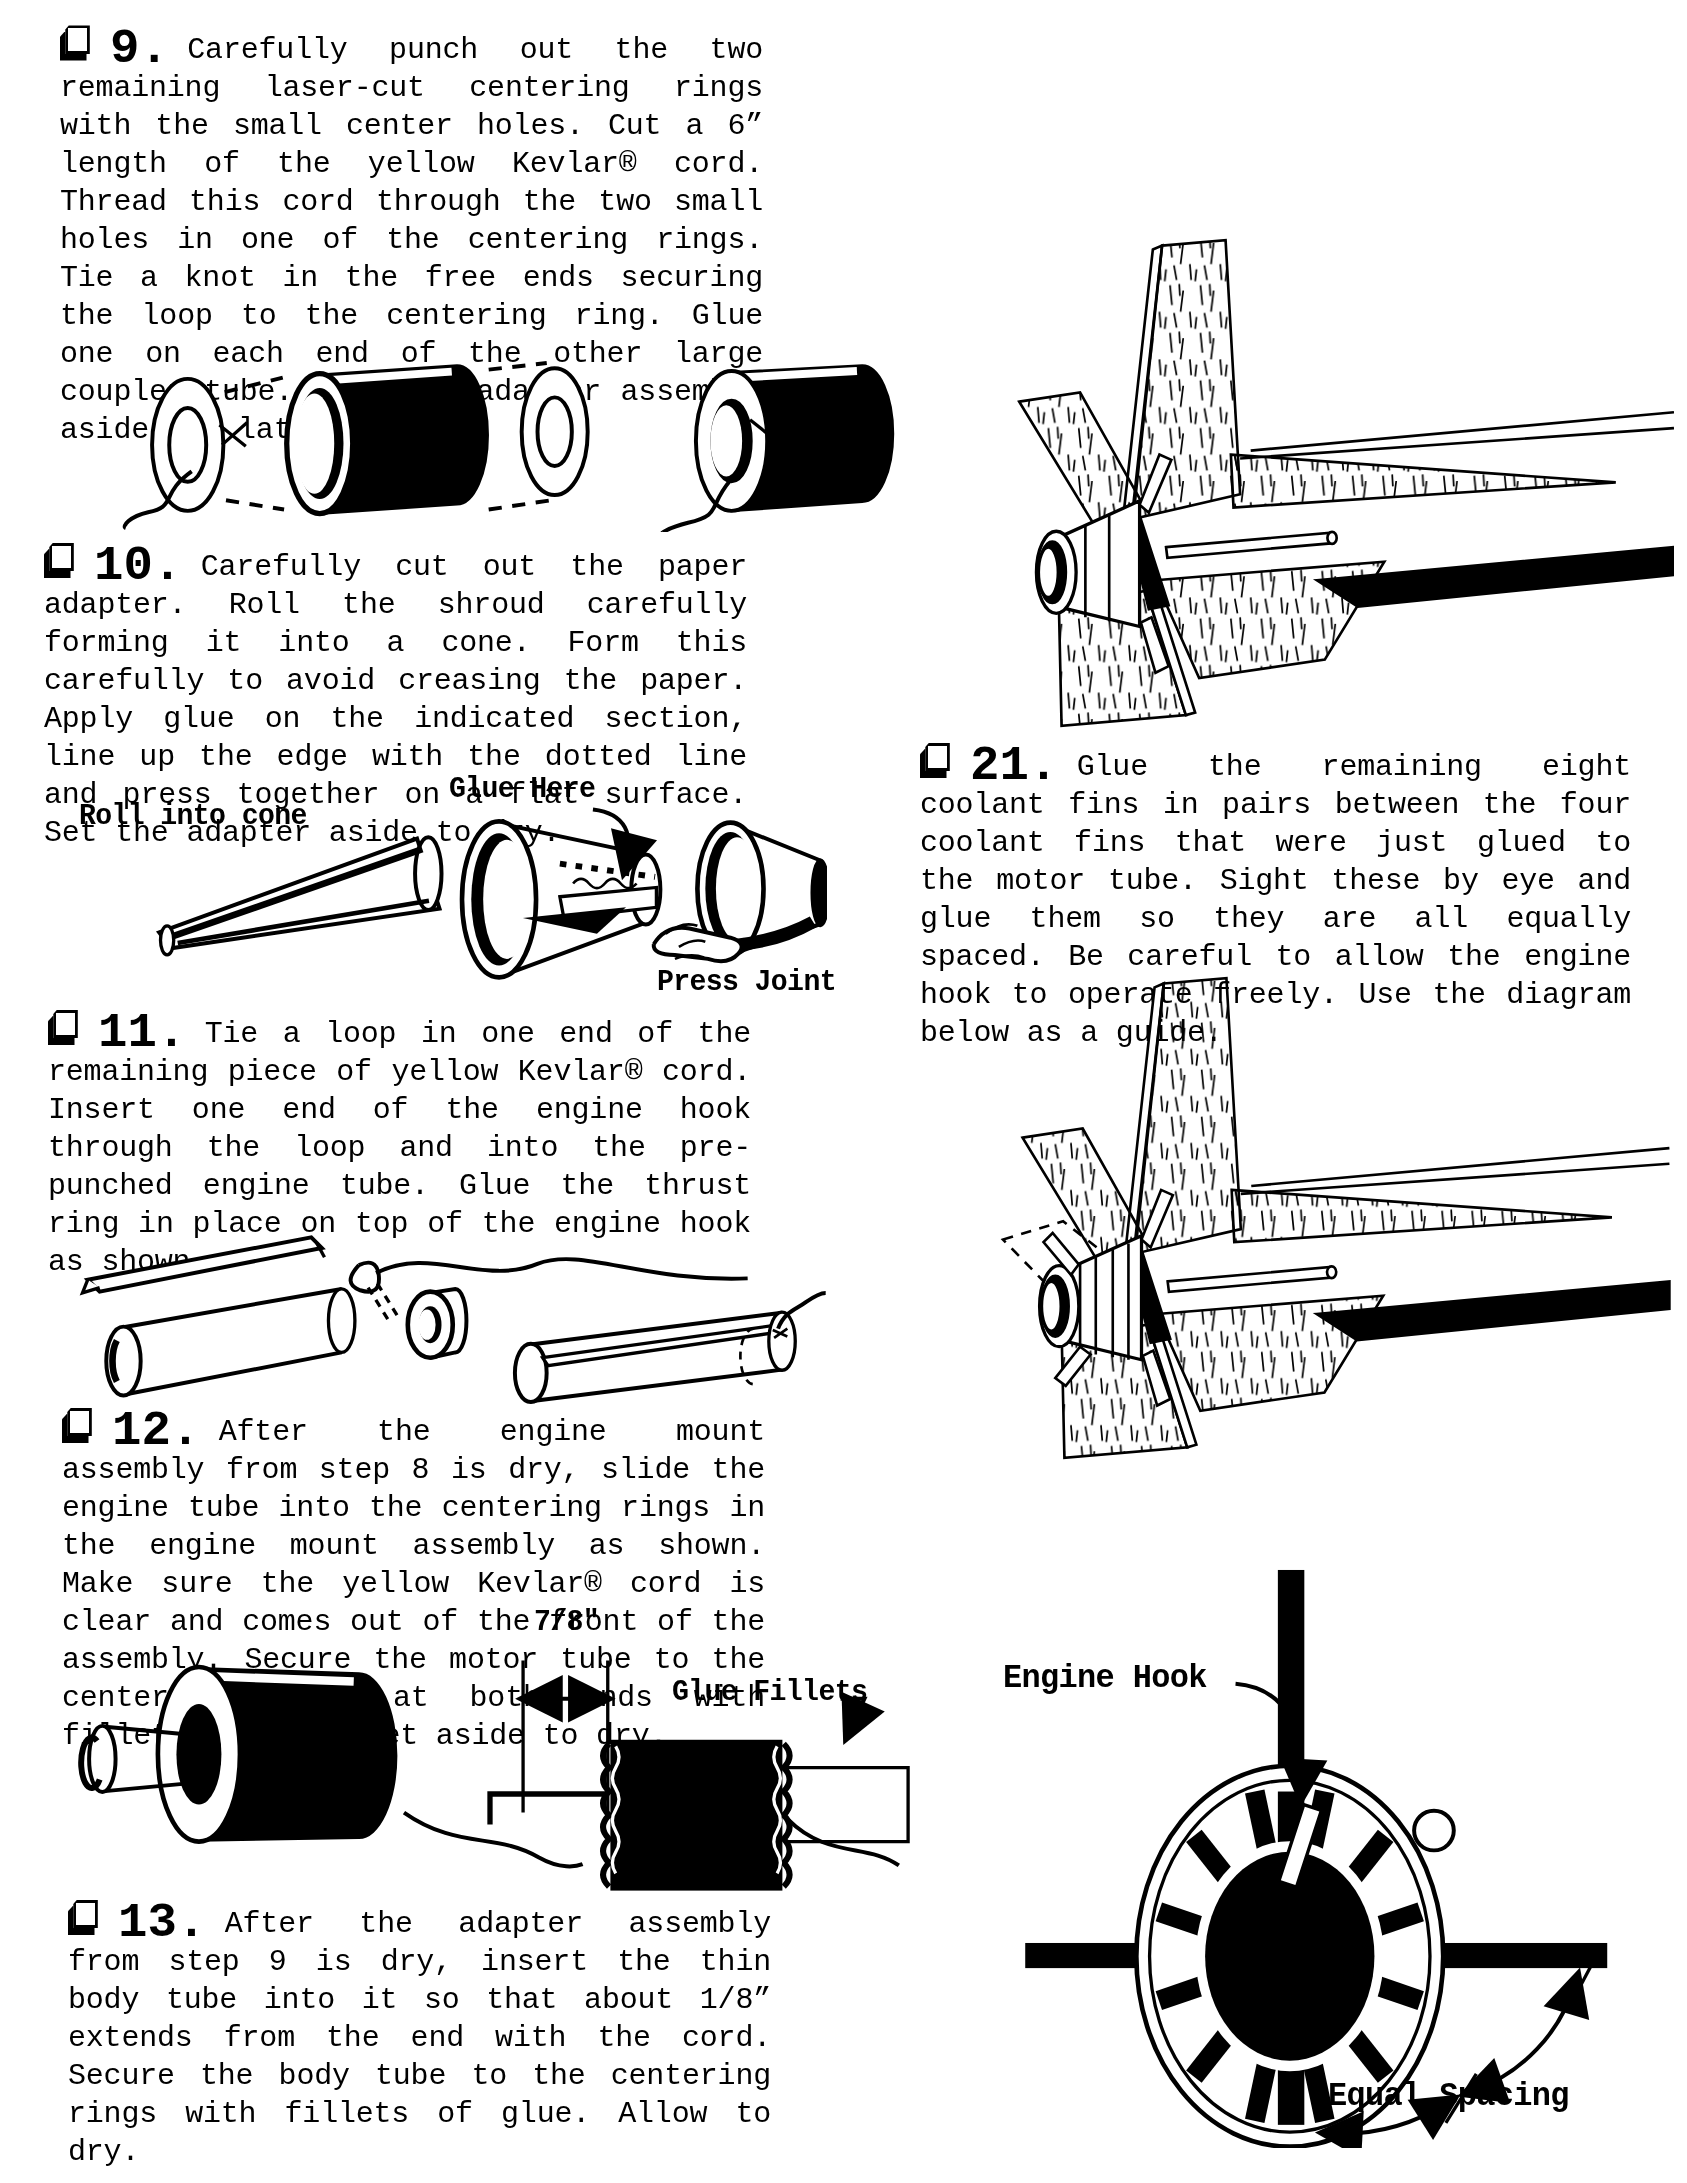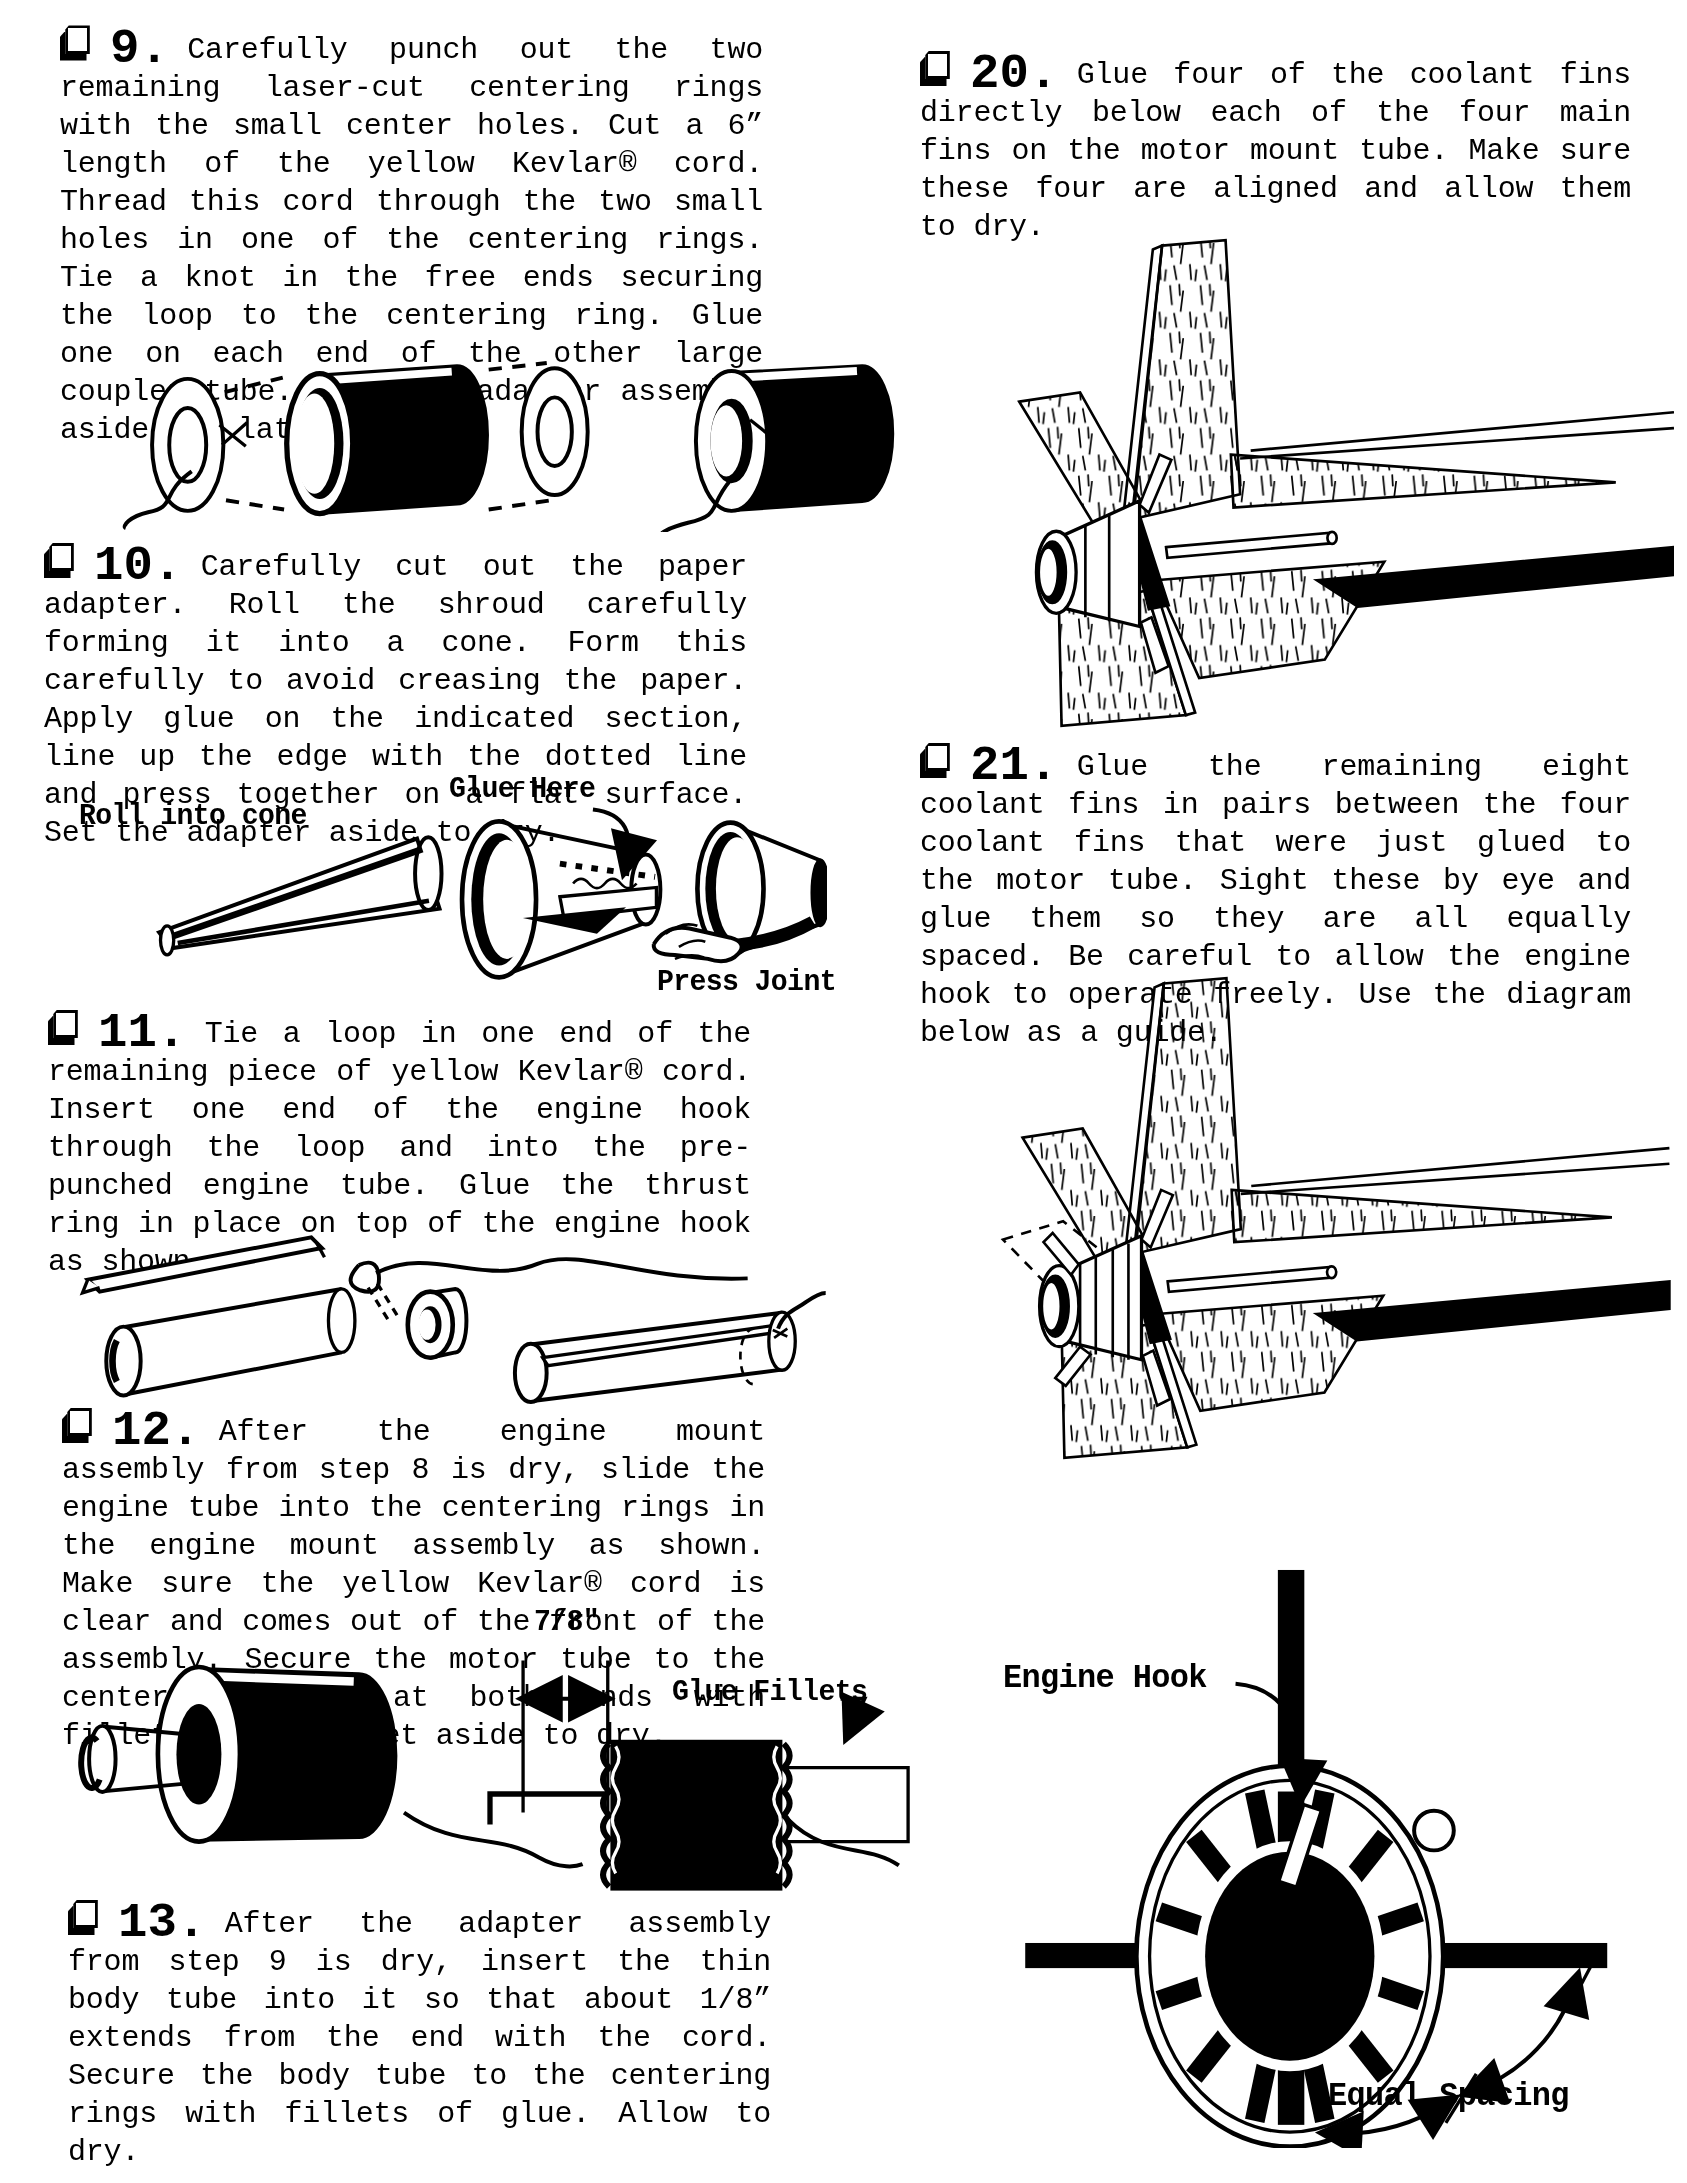--- a/index.html
+++ b/index.html
@@ -191,23 +191,20 @@
       </g>
     </svg>
     <div class="dlabel" style="left:474px;top:-9.3px;">7/8"</div>
     <div class="dlabel" style="left:612px;top:61px;">Glue Fillets</div>
   </div>
 
   <p class="step" style="left:68px;top:1901px;width:703px;">
     <span class="lead"><span class="cb"><span class="sh"></span><span class="bx"></span></span><span class="num">13.</span></span><span>After the adapter assembly from step 9 is dry, insert the thin body tube into it so that about 1/8” extends from the end with the cord. Secure the body tube to the centering rings with fillets of glue. Allow to dry.</span>
   </p>
 
-  <p class="step" style="left:920px;top:52px;width:711px;">
-    <span class="lead"><span class="cb"><span class="sh"></span><span class="bx"></span></span><span class="num">20.</span></span><span>Glue four of the coolant fins directly below each of the four main fins on the motor mount tube. Make sure these four are aligned and allow them to dry.</span>
-  </p>
 
   <div class="illus" style="left:920px;top:235px;width:754px;height:496px;">
     <svg viewBox="0 0 1140 750">
       <defs>
         <pattern id="wg" patternUnits="userSpaceOnUse" width="46" height="72">
           <path d="M10 4 l3 30 M30 12 l-4 32 M40 44 l2 24 M16 46 l4 22 M4 52 l-2 18 M24 2 l1 18" stroke="#000" stroke-width="2.6" fill="none"></path>
         </pattern>
       </defs>
       <g stroke="#000" stroke-width="4">
         <polygon points="352,22 366,16 322,432 306,438" fill="#fff"></polygon>

